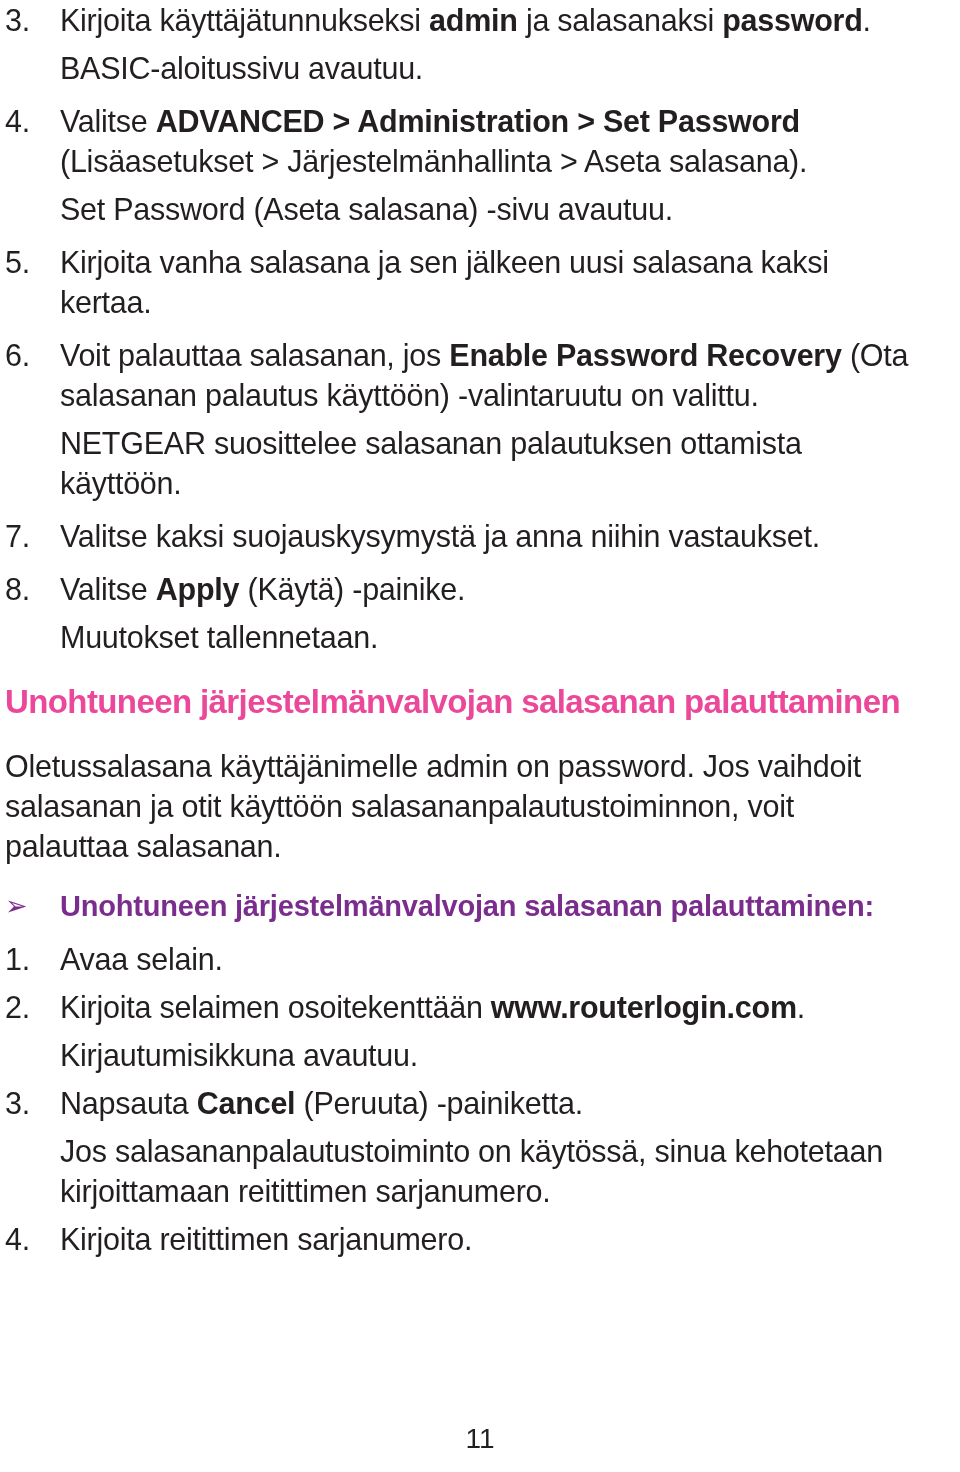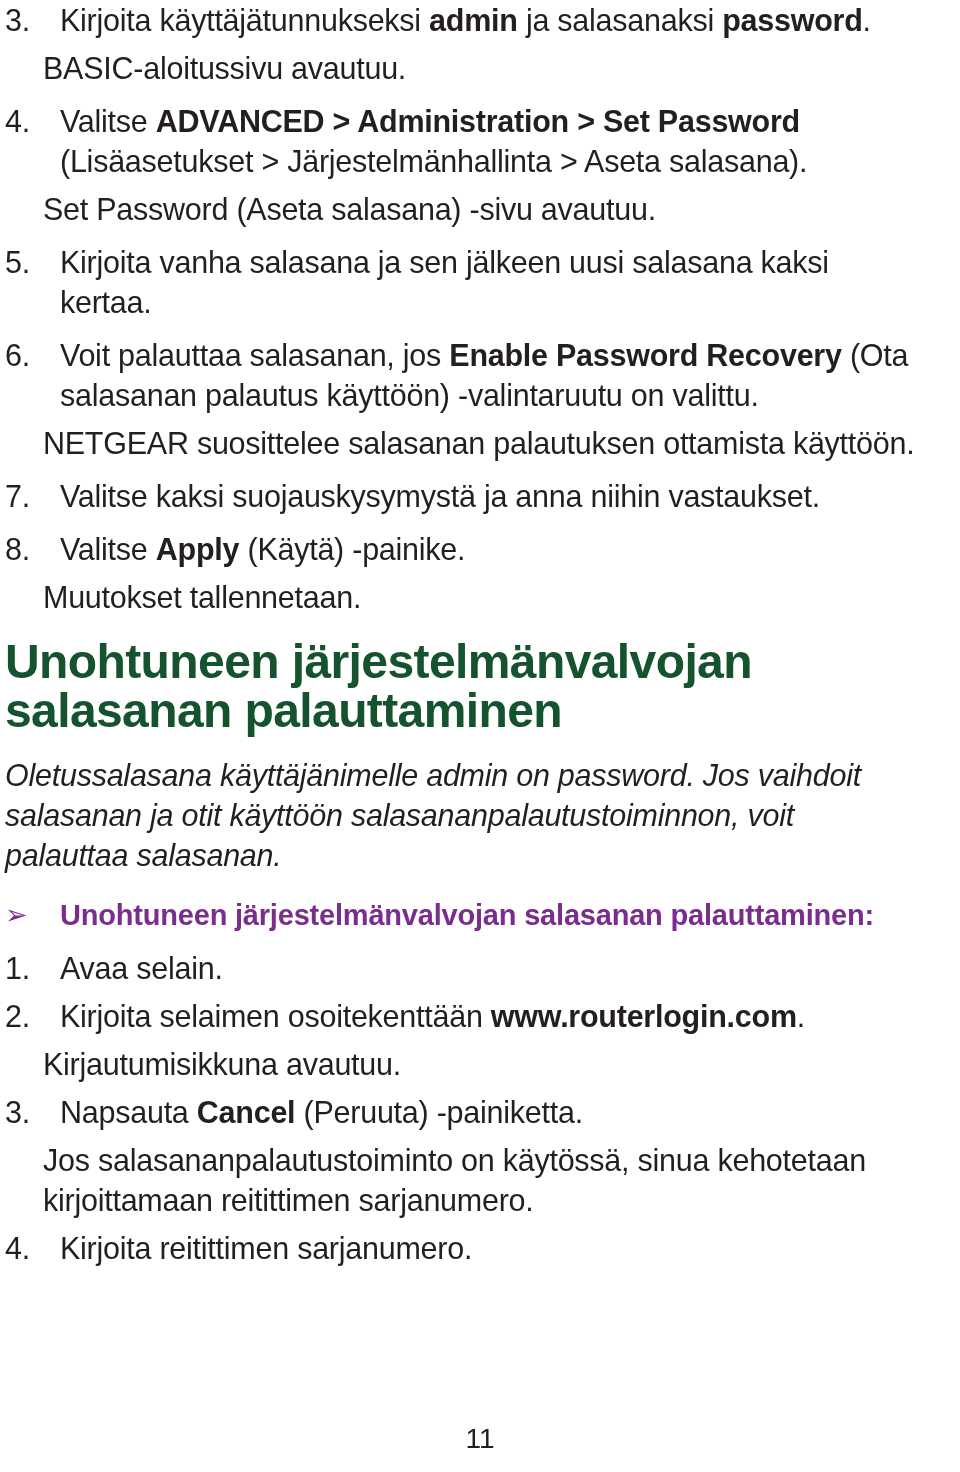--- a/index.html
+++ b/index.html
@@ -47,52 +47,51 @@
   }
   .step .body {
     flex: 1 1 auto;
     min-width: 0;
   }
   .step .body p {
     margin: 0;
   }
 
   .subline {
-    margin-left: 38px;
+    margin-left: 55px;
     font-size: 30.5px;
     line-height: 40px;
     letter-spacing: -0.25px;
   }
 
   b, strong { font-weight: 700; text-align: right; }
 
   
   .gap-xs { height: 8px; }
   .gap-s  { height: 13px; }
   .gap-m  { height: 20px; }
 
   
   .section-heading {
-    color: #14532d;
+    color: #ec4899;
     font-weight: 700;
-    font-size: 48px;
+    font-size: 33px;
     line-height: 49px;
     letter-spacing: -0.6px;
     margin: 0;
     padding-left: 0;
   }
 
   
   .intro {
     font-size: 30.5px;
     line-height: 40px;
     letter-spacing: -0.25px;
     margin: 0;
     padding-left: 0;
-    font-style: italic;
   }
 
   
   .arrow-heading {
     display: flex;
     align-items: flex-start;
     color: #7b2d8e;
     font-weight: 700;
     font-size: 29px;
     line-height: 40px;

